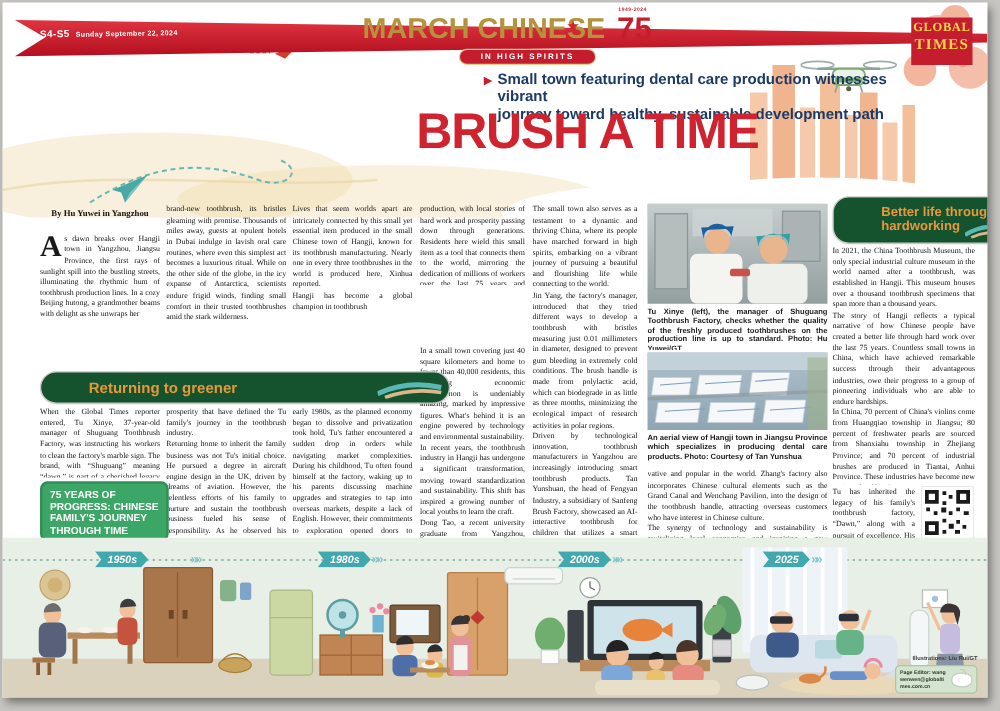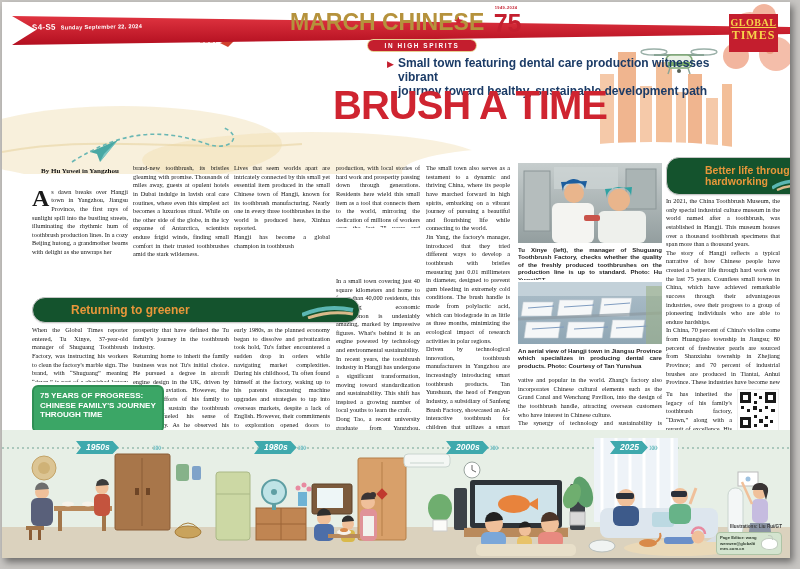--- a/index.html
+++ b/index.html
@@ -14,35 +14,35 @@
   
   #ribbon-meta{left:30px;top:20px;color:#fff;font:700 5.6px/1.2 "Liberation Sans",sans-serif;transform:rotate(-1deg);letter-spacing:.3px;white-space:nowrap;}
   #ribbon-meta .pg{font-size:8px;margin-right:3px;}
   #campaign{left:288px;top:9px;width:262px;height:30px;white-space:nowrap;}
   #campaign .title{position:relative;font:800 23px/1 "Liberation Sans",sans-serif;color:#b5923c;letter-spacing:0;}
   #campaign .star{position:absolute;left:163px;top:3px;font-size:12px;color:#cf2430;}
   #seventy5{display:inline-block;position:relative;font:900 25px/1 "Liberation Sans",sans-serif;color:#c41e2e;margin-left:5px;vertical-align:top;}
   #seventy5 .years{position:absolute;top:-5px;left:1px;font:700 4px/1 "Liberation Sans",sans-serif;color:#c41e2e;letter-spacing:.4px;}
   #tagline{left:366px;top:38px;width:108px;height:11px;background:#c41e2e;border-radius:6px;color:#fff;font:700 6.4px/11px "Liberation Sans",sans-serif;text-align:center;letter-spacing:1.6px;box-shadow:0 0 0 1px #e7cf92;}
   #gtlogo{left:727px;top:12px;width:49px;height:38px;background:#c41e2e;text-align:center;padding-top:4px;box-sizing:border-box;}
-  #gtlogo .gt1{font:700 10px/1.05 "Liberation Serif",serif;color:#f7d34a;letter-spacing:.5px;text-decoration:underline;}
+  #gtlogo .gt1{font:700 10px/1.05 "Liberation Serif",serif;color:#f7d34a;letter-spacing:.5px;}
   #gtlogo .gt2{font:700 12px/1.05 "Liberation Serif",serif;color:#f7d34a;letter-spacing:1px;}
   
   #kicker-bullet{left:385px;top:57px;color:#c41e2e;font-size:9px;}
   #kicker{left:396px;top:55px;width:318px;font:700 12px/1.16 "Liberation Sans",sans-serif;color:#1b3b66;white-space:pre-line;}
   #headline{left:272px;top:84px;width:392px;text-align:center;color:#cf2430;font:900 40px/0.95 "Liberation Sans",sans-serif;letter-spacing:-1px;}
   #headline span{display:block;}
   #byline{left:30px;top:166px;width:96px;text-align:center;font:700 7px/1.1 "Liberation Serif",serif;color:#111;}
   
   .sec{position:absolute;border:1px solid #c6c6c6;border-radius:13px;background:#14532d;display:flex;align-items:center;box-shadow:0 1px 1px rgba(0,0,0,.08);overflow:hidden;padding-left:28px;}
   .sec .t{font:700 12px/1.03 "Liberation Sans",sans-serif;color:#e8973a;white-space:pre-line;padding-left:10px;}
   .sec .swoosh{position:absolute;right:5px;bottom:3px;}
   #sec-tech .t,#sec-better .t{font-size:10.5px;}
   
-  #gbox{left:30px;top:383px;width:132px;height:48px;background:#3ba666;border:2px solid #2f8f55;border-radius:6px;color:#fff;font:800 8.1px/1.2 "Liberation Sans",sans-serif;padding:4px 6px;box-sizing:border-box;overflow:hidden;}
+  #gbox{left:30px;top:383px;width:103px;height:48px;background:#3ba666;border:2px solid #2f8f55;border-radius:6px;color:#fff;font:800 8.1px/1.2 "Liberation Sans",sans-serif;padding:4px 6px;box-sizing:border-box;overflow:hidden;}
   
   .photo{position:absolute;overflow:hidden;background:#aeb8ba;}
   
   #qr-caption{left:729px;top:429px;width:50px;font:700 4.3px/1.25 "Liberation Sans",sans-serif;text-align:center;color:#222;}
   #credit{left:636px;top:522px;width:144px;text-align:right;font:700 4.6px/1.1 "Liberation Sans",sans-serif;color:#3a3a3a;}
   #editor{left:714px;top:530px;width:66px;height:23px;background:#d4e4cf;border:1px solid #aec4a6;border-radius:4px;display:flex;align-items:center;gap:3px;padding:2px 3px;box-sizing:border-box;}
   #editor .etext{font:700 4.2px/1.3 "Liberation Sans",sans-serif;color:#2d3a2d;word-break:break-all;flex:1;}
   .mouse{width:15px;height:10px;background:#fff;border:1px solid #c2cdc0;border-radius:8px/5px;position:relative;flex:none;}
   .mouse::after{content:"";position:absolute;left:6px;top:-4px;width:4px;height:4px;border-top:1px solid #c2cdc0;border-right:1px solid #c2cdc0;border-radius:0 4px 0 0;}
   

